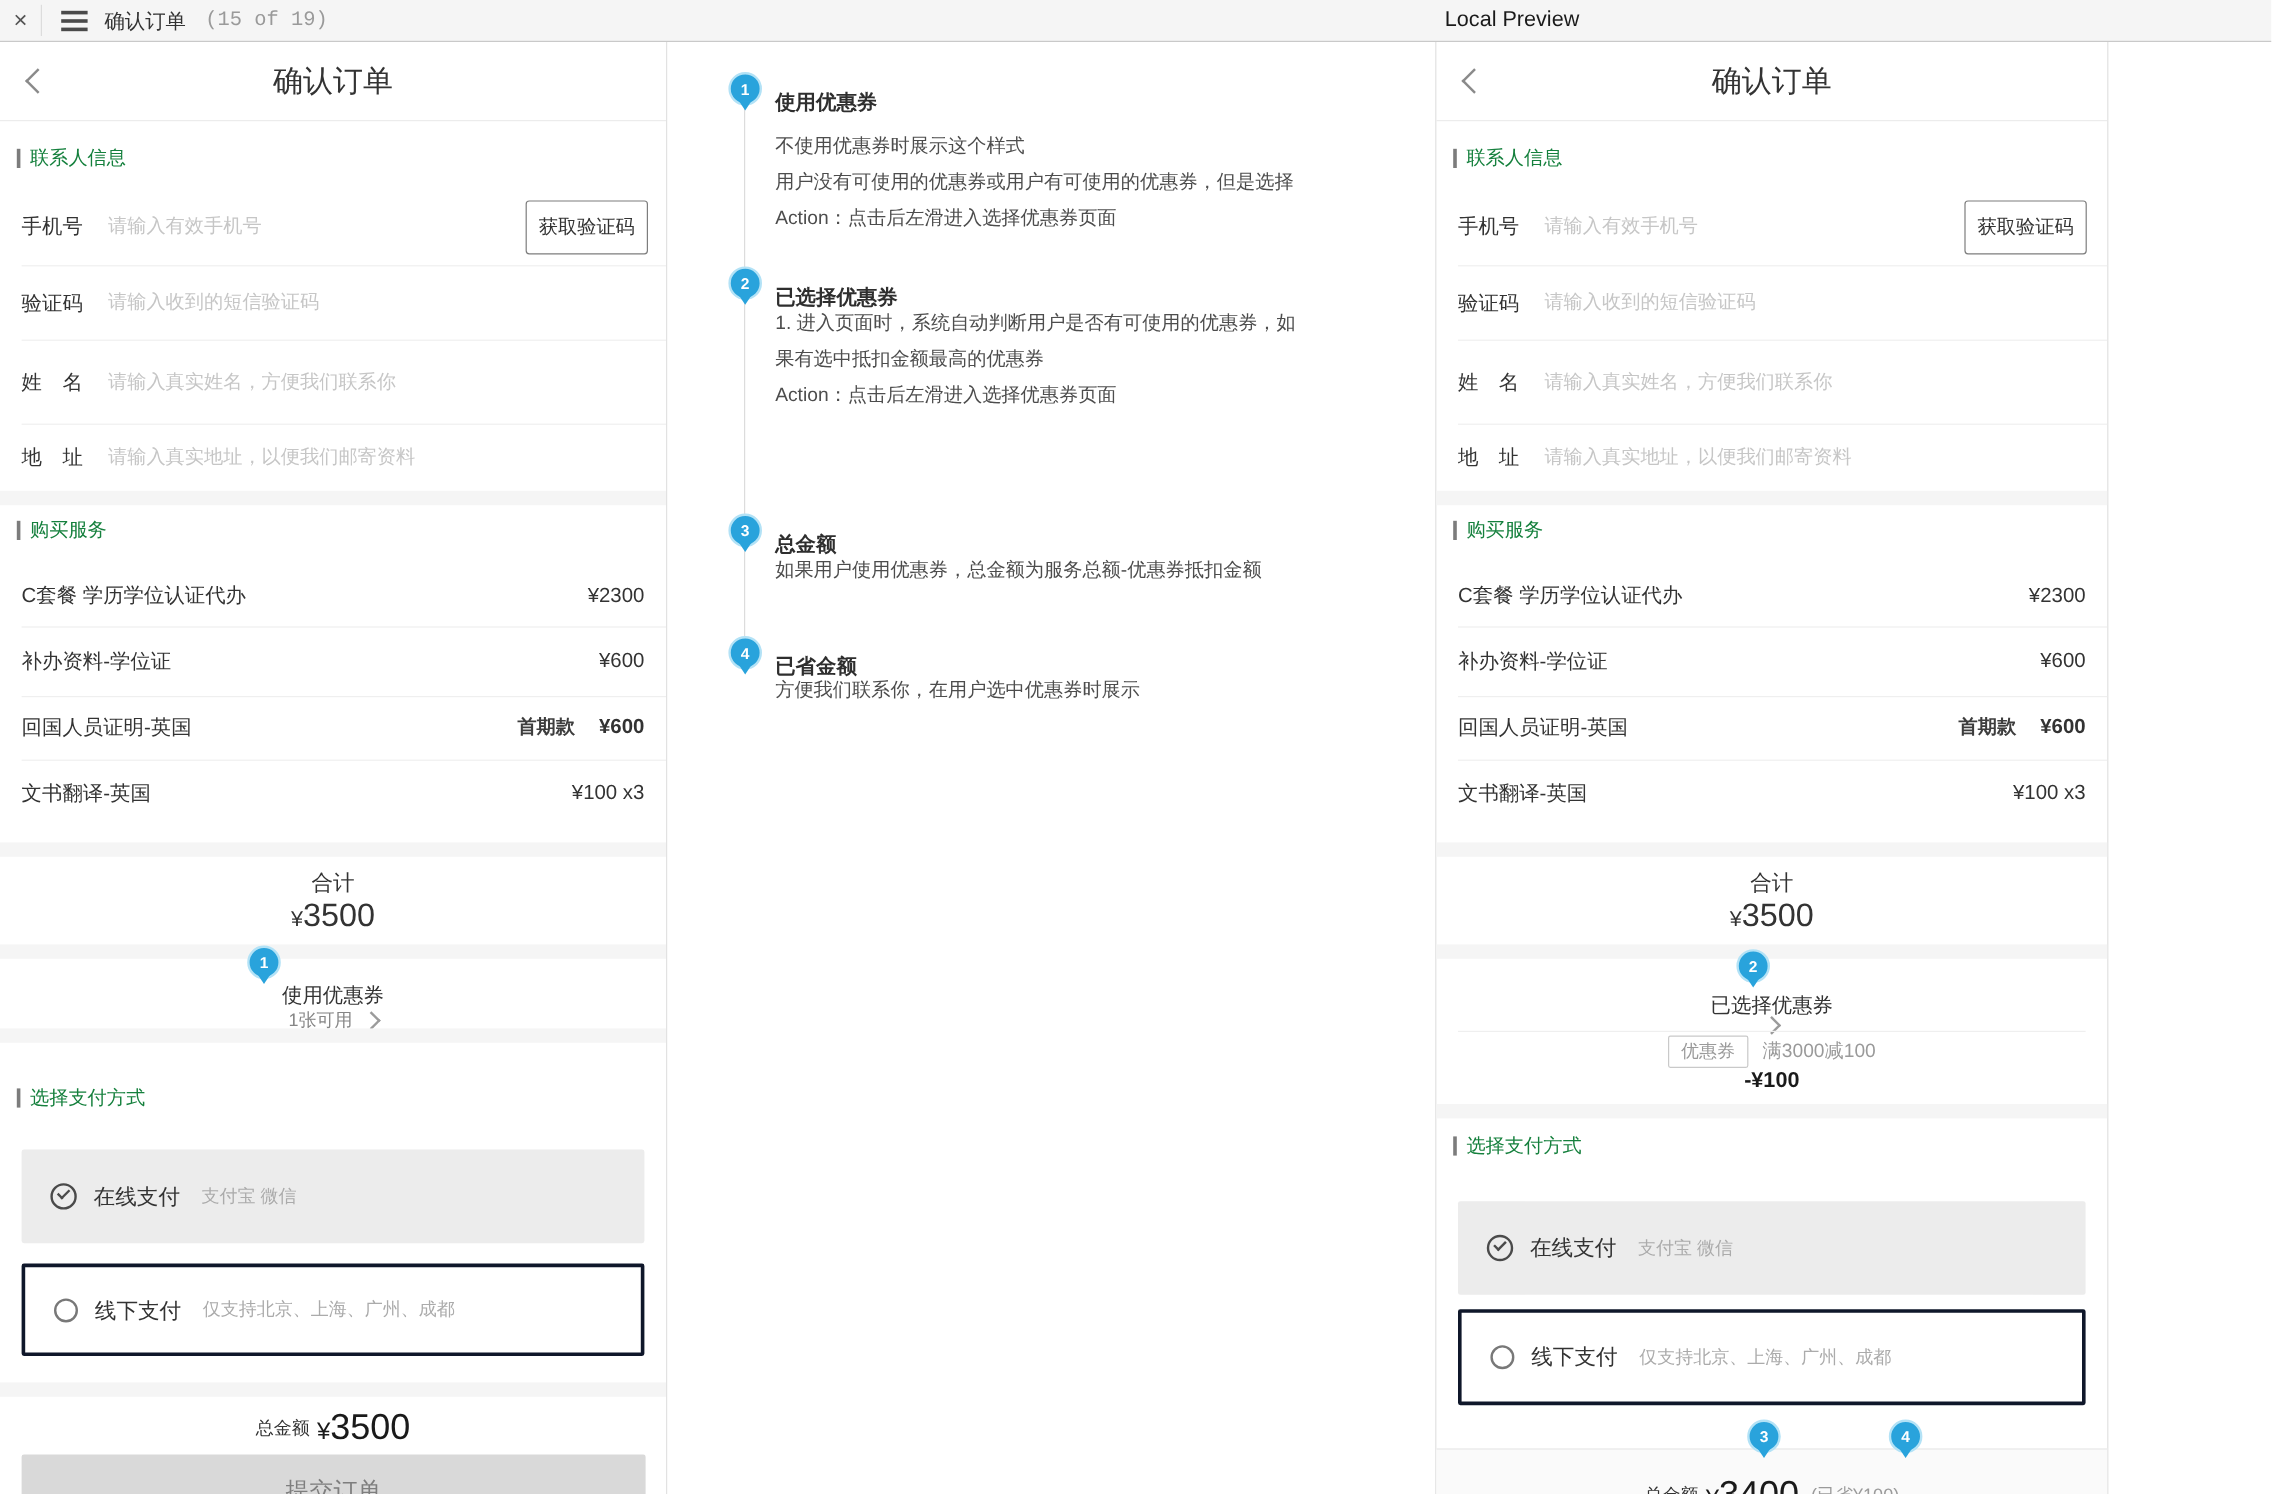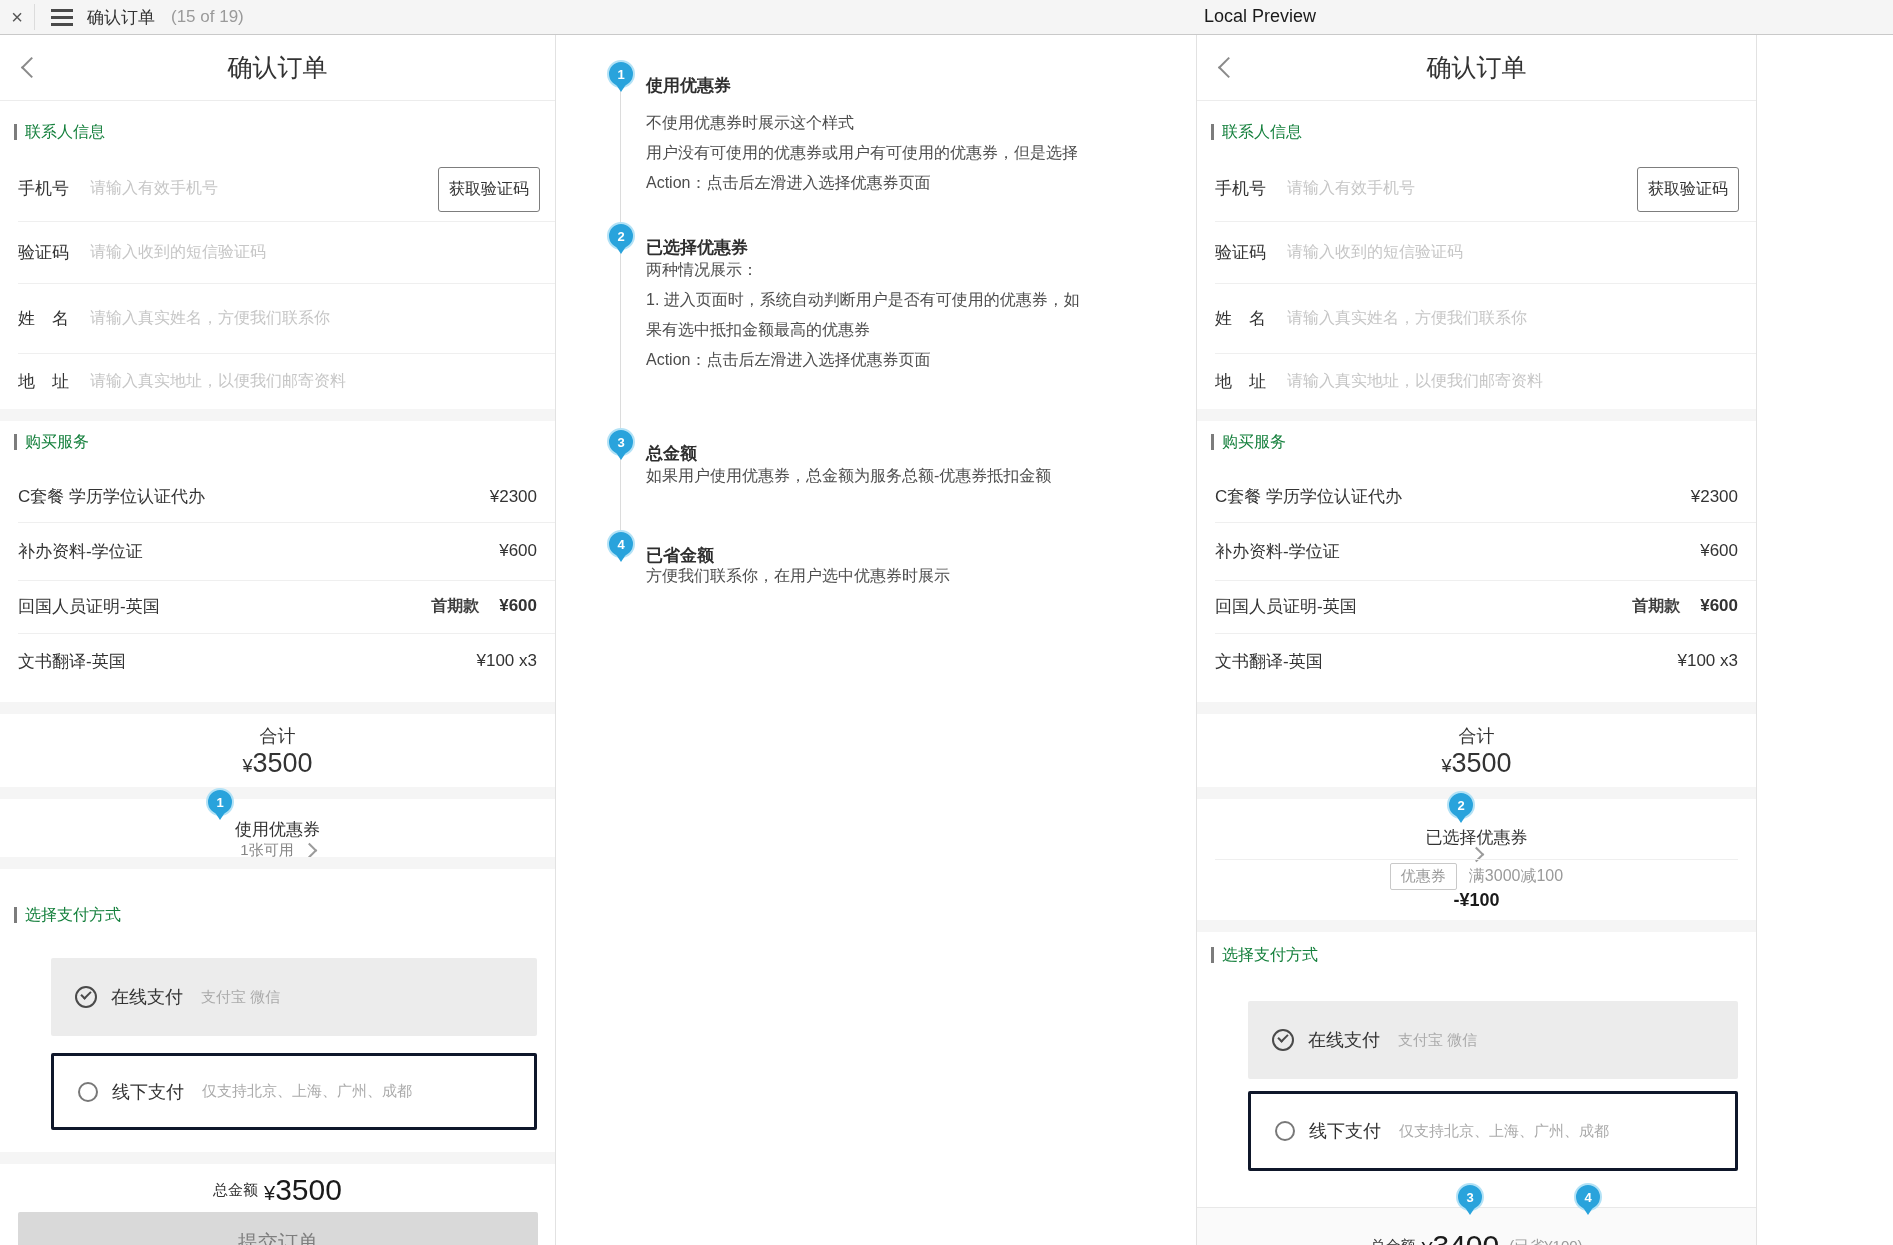--- a/index.html
+++ b/index.html
@@ -7,21 +7,21 @@
         font-family:"Liberation Sans","DejaVu Sans",sans-serif;color:#333;}
 
   
   .topbar{position:absolute;top:0;left:0;width:1893px;height:35px;background:#f5f5f5;
           border-bottom:1px solid #c9c9c9;display:flex;align-items:center;box-sizing:border-box;}
   .tb-close{width:34px;text-align:center;font-size:20px;color:#555;cursor:default;line-height:35px;}
   .tb-sep{width:1px;height:26px;background:#dcdcdc;}
   .tb-burger{margin:0 14px 0 16px;display:flex;flex-direction:column;gap:4px;}
   .tb-burger i{display:block;width:22px;height:3px;background:#4a4a4a;}
   .tb-title{font-size:17px;color:#333;margin-right:16px;}
-  .tb-count{font-size:17px;color:#9a9a9a;}
+  .tb-count{font-size:17px;color:#9a9a9a;font-family:Liberation Mono, monospace;}
   .tb-preview{position:absolute;left:1204px;top:0;height:35px;line-height:33px;font-size:18px;color:#1a1a1a;}
 
   
   .panel{position:absolute;top:35px;height:1210px;background:#fff;box-sizing:border-box;}
   .panel.pleft{left:0;width:556px;border-right:1px solid #e2e2e2;}
   .panel.pright{left:1196px;width:561px;border-left:1px solid #e2e2e2;border-right:1px solid #e2e2e2;}
 
   .p-head{position:absolute;top:0;left:0;right:0;height:65px;border-bottom:1px solid #ececec;
           display:flex;align-items:center;justify-content:center;}
   .p-title{font-size:25px;color:#333;}
@@ -54,21 +54,21 @@
   .coupon-right{display:flex;align-items:center;gap:10px;}
   .coupon-count{font-size:15px;color:#868686;}
   .chev{width:9px;height:9px;border-top:2px solid #9b9b9b;border-right:2px solid #9b9b9b;
         transform:rotate(45deg);flex:none;}
 
   .ctag{border:1px solid #c9c9c9;border-radius:2px;padding:3px 10px;font-size:15px;color:#9a9a9a;margin-right:12px;}
   .cdesc{font-size:16px;color:#9a9a9a;}
   .cdisc{font-size:18px;font-weight:bold;color:#1a1a1a;}
 
   .paybox{position:absolute;left:18px;right:18px;border-radius:2px;display:flex;align-items:center;
-          padding:0 24px;box-sizing:border-box;margin-left:33px;}
+          padding:0 24px;box-sizing:border-box;}
   .paybox.sel{background:#ececec;}
   .paybox.plain{background:#fff;border:3px solid #0f172a;}
   .ckc{width:18px;height:18px;border:2px solid #4a4a4a;border-radius:50%;position:relative;flex:none;}
   .ckc::after{content:"";position:absolute;left:4px;top:3px;width:8px;height:4px;
               border-left:2px solid #4a4a4a;border-bottom:2px solid #4a4a4a;transform:rotate(-45deg);}
   .rdc{width:16px;height:16px;border:2px solid #787878;border-radius:50%;flex:none;}
   .payname{font-size:18px;color:#333;margin:0 18px 0 14px;}
   .paynote{font-size:15px;color:#ababab;}
 
   .footer-total{position:absolute;left:0;right:0;display:flex;align-items:center;justify-content:center;gap:6px;}
@@ -224,21 +224,20 @@
     <div>不使用优惠券时展示这个样式</div>
     <div>用户没有可使用的优惠券或用户有可使用的优惠券，但是选择</div>
     <div>Action：点击后左滑进入选择优惠券页面</div>
   </div>
 
   <div class="pin" style="left:607px;top:222px">
       <span>2</span>
     </div>
   <div class="ann-title" style="top:236px">已选择优惠券</div>
   <div class="ann-body" style="top:255px">
-    <div>两种情况展示：</div>
     <div>1. 进入页面时，系统自动判断用户是否有可使用的优惠券，如</div>
     <div>果有选中抵扣金额最高的优惠券</div>
     <div>Action：点击后左滑进入选择优惠券页面</div>
   </div>
 
   <div class="pin" style="left:607px;top:428px">
       <span>3</span>
     </div>
   <div class="ann-title" style="top:442px">总金额</div>
   <div class="ann-body" style="top:461px">

